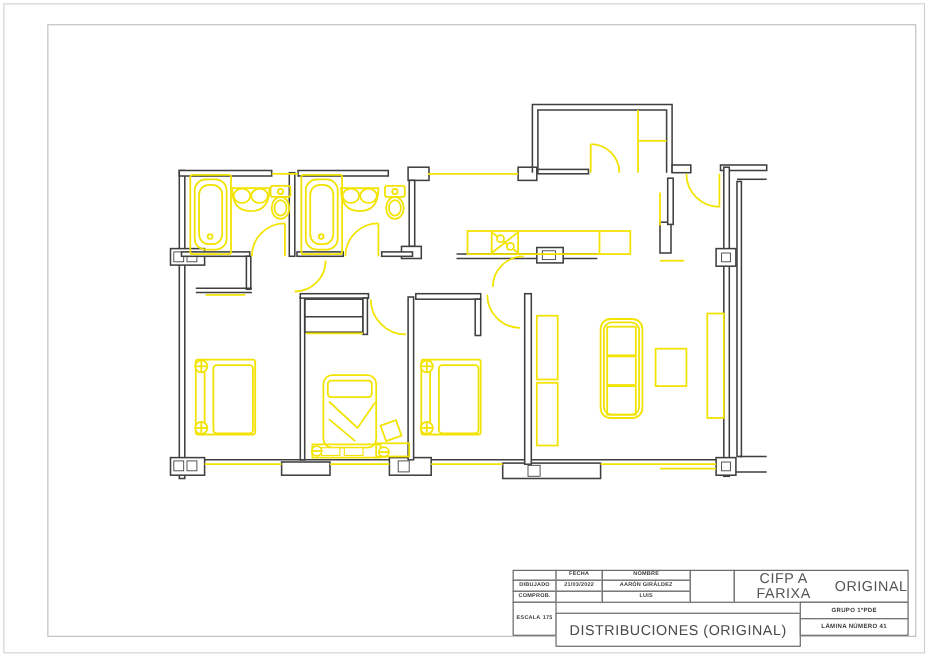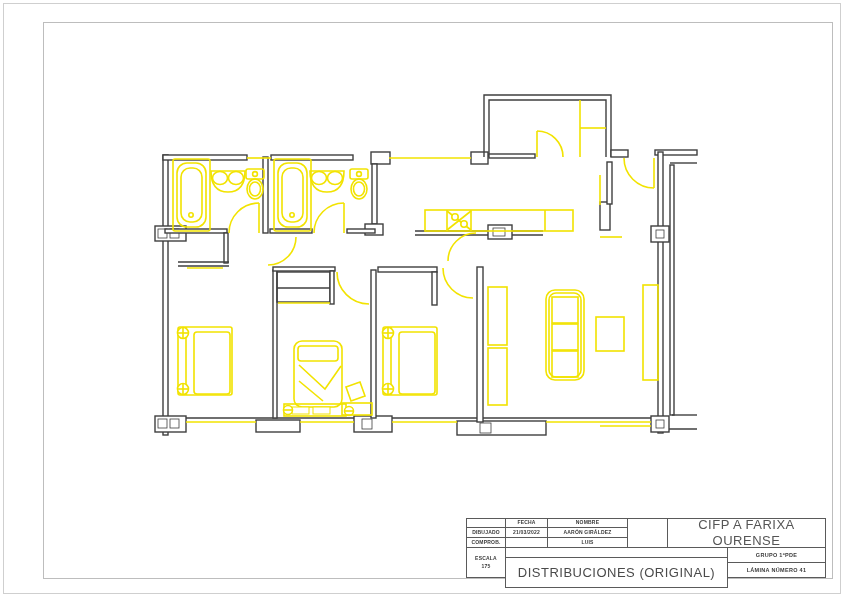--- a/index.html
+++ b/index.html
@@ -12,21 +12,21 @@
   svg.plan{position:absolute;left:0;top:0;}
   
   .tb{position:absolute;color:#3a3a3a;}
   .tb .cell{position:absolute;border:1px solid #5a5a5a;box-sizing:border-box;
        display:flex;align-items:center;justify-content:center;text-align:center;
        background:#fff;}
   .t-tiny{font-size:5px;font-weight:bold;letter-spacing:.2px;line-height:1.1;}
   .t-small{font-size:5.5px;font-weight:bold;letter-spacing:.3px;}
   .t-big{font-size:13px;letter-spacing:.5px;color:#4a4a4a;white-space:nowrap;}
   .t-school{font-size:13px;line-height:1.05;color:#555;letter-spacing:.5px;}
-  .stack{display:flex;flex-direction:column;justify-content:center;gap:2px;}
+  .stack{display:flex;flex-direction:row;justify-content:center;gap:2px;}
 </style>
 </head>
 <body>
 
 <div class="outer-border"></div>
 <div class="inner-frame"></div>
 
 <svg class="plan" width="848" height="599" viewBox="0 0 848 599">
   <g>
       <rect x="163" y="155" width="5" height="280" stroke="#3f3f3f" stroke-width="1.4" fill="#ffffff"></rect>
@@ -193,21 +193,21 @@
   <div class="cell t-tiny" style="left:505px;top:537px;width:43px;height:11px;"></div>
 
   <div class="cell t-tiny" style="left:547px;top:518px;width:81px;height:10px;">NOMBRE</div>
   <div class="cell t-tiny" style="left:547px;top:527px;width:81px;height:11px;">AARÓN GIRÁLDEZ</div>
   <div class="cell t-tiny" style="left:547px;top:537px;width:81px;height:11px;">LUIS</div>
 
   <div class="cell" style="left:627px;top:518px;width:41px;height:30px;"></div>
 
   <div class="cell t-school stack" style="left:667px;top:518px;width:159px;height:30px;">
     <div>CIFP A FARIXA</div>
-    <div>OURENSE</div>
+    <div>ORIGINAL</div>
   </div>
 
   <div class="cell t-tiny stack" style="left:466px;top:547px;width:40px;height:31px;">
     <div>ESCALA</div>
     <div>175</div>
   </div>
 
   <div class="cell t-big" style="left:505px;top:557px;width:223px;height:31px;">DISTRIBUCIONES (ORIGINAL)</div>
 
   <div class="cell t-small" style="left:727px;top:547px;width:99px;height:16px;">GRUPO 1ºPDE</div>

